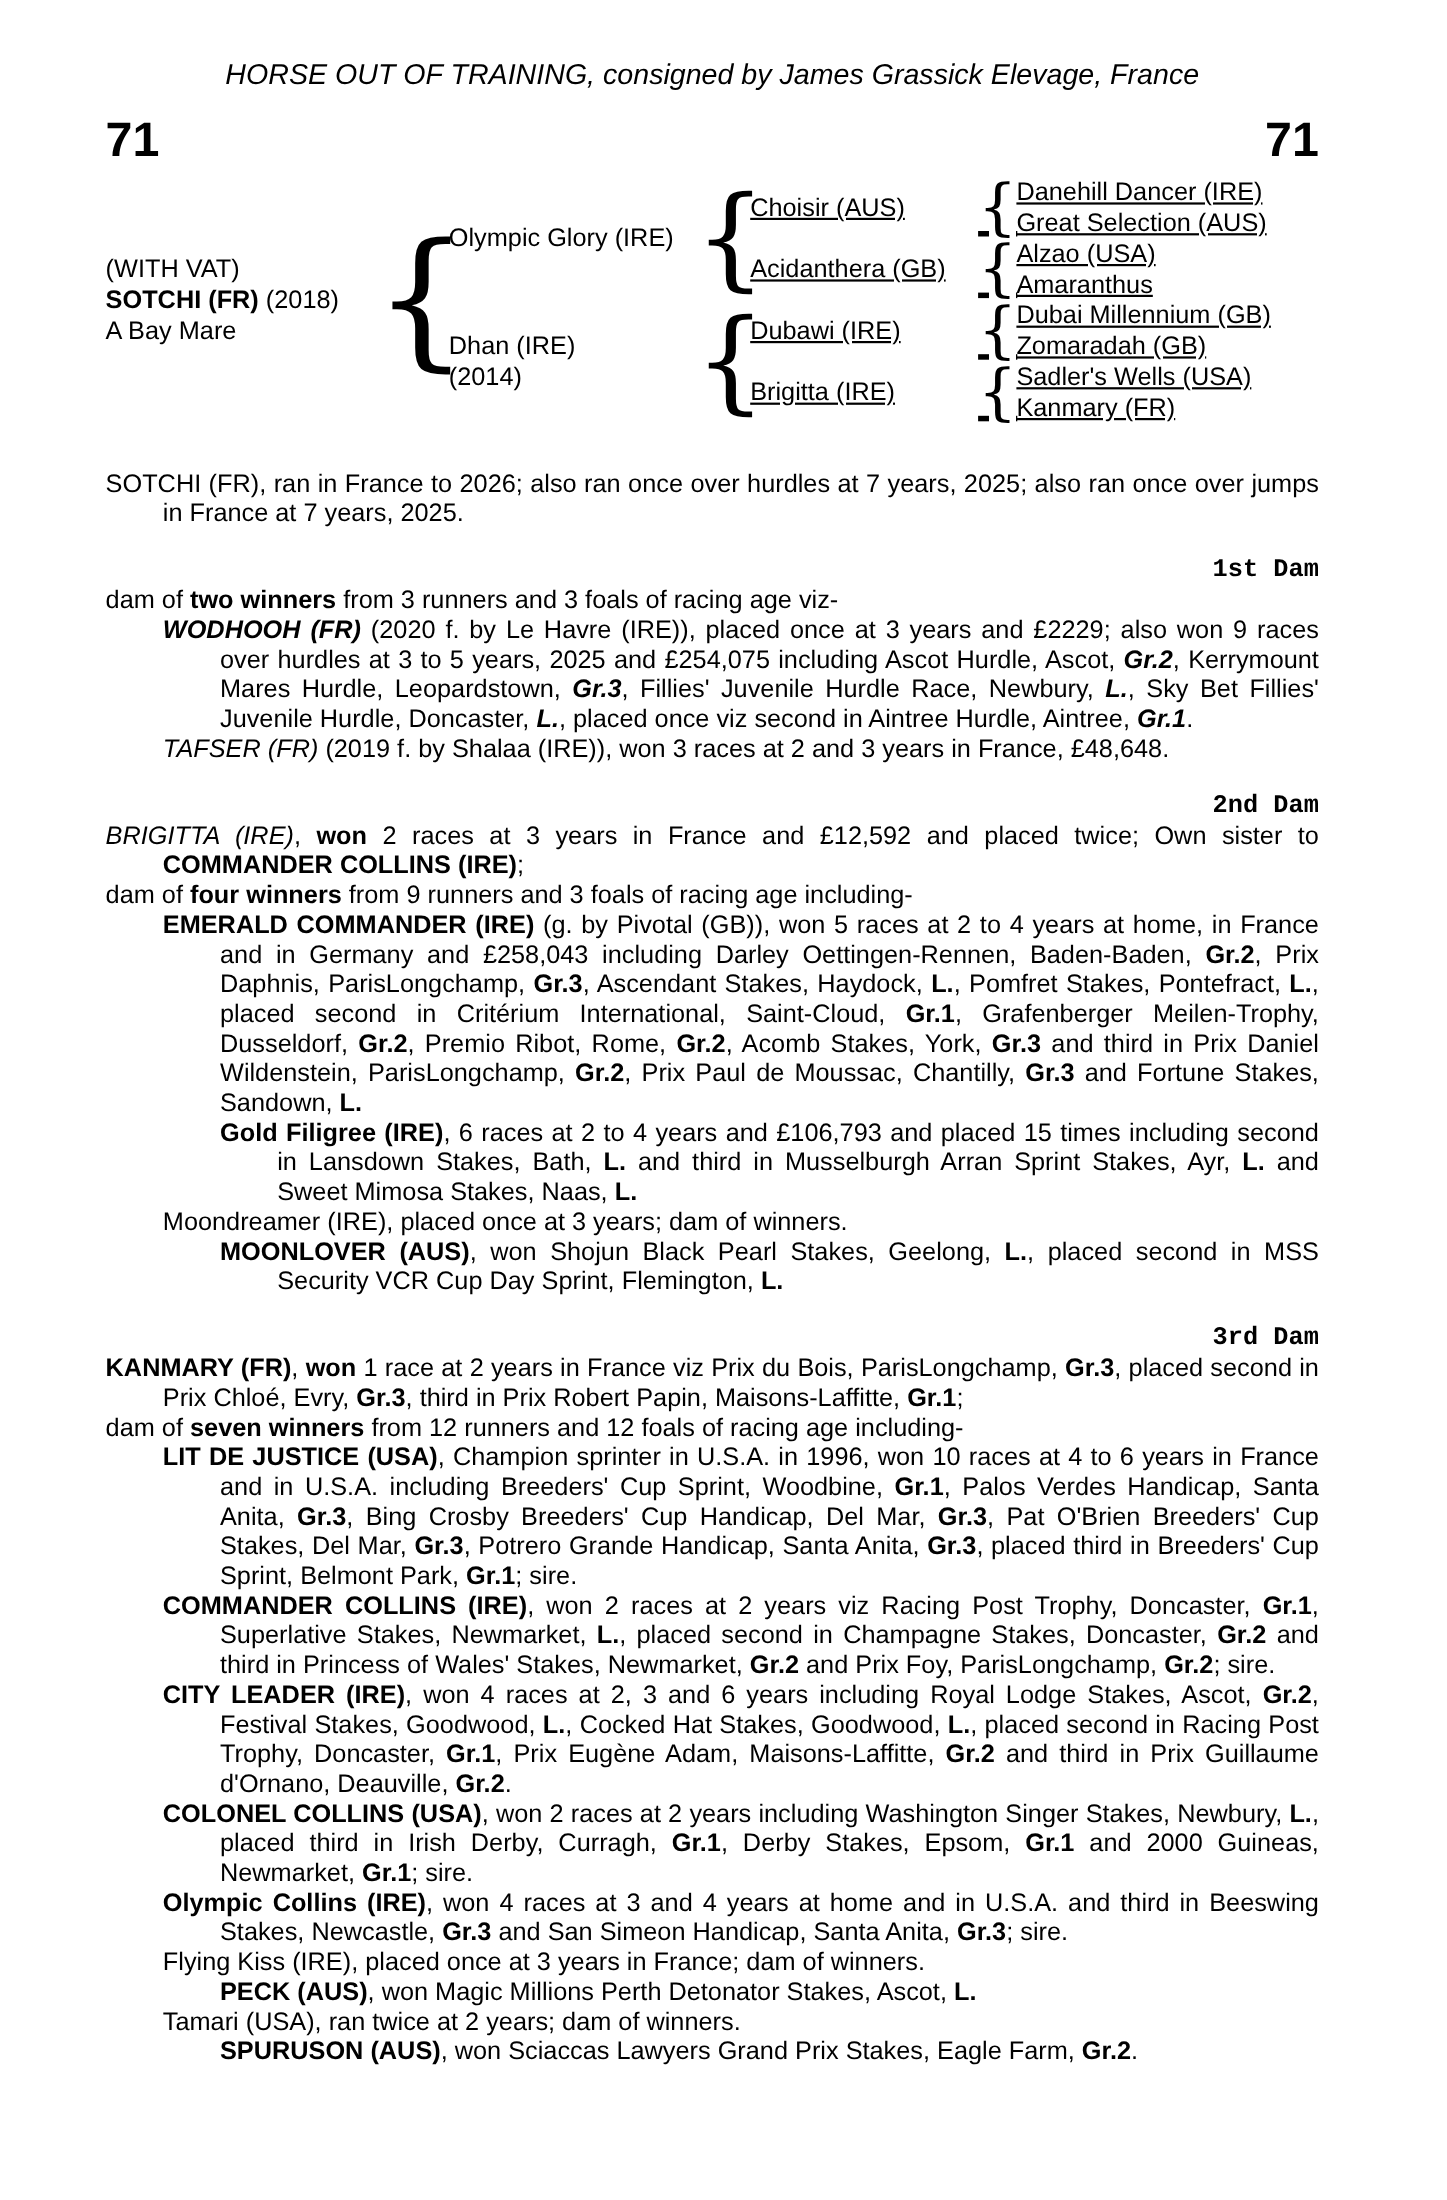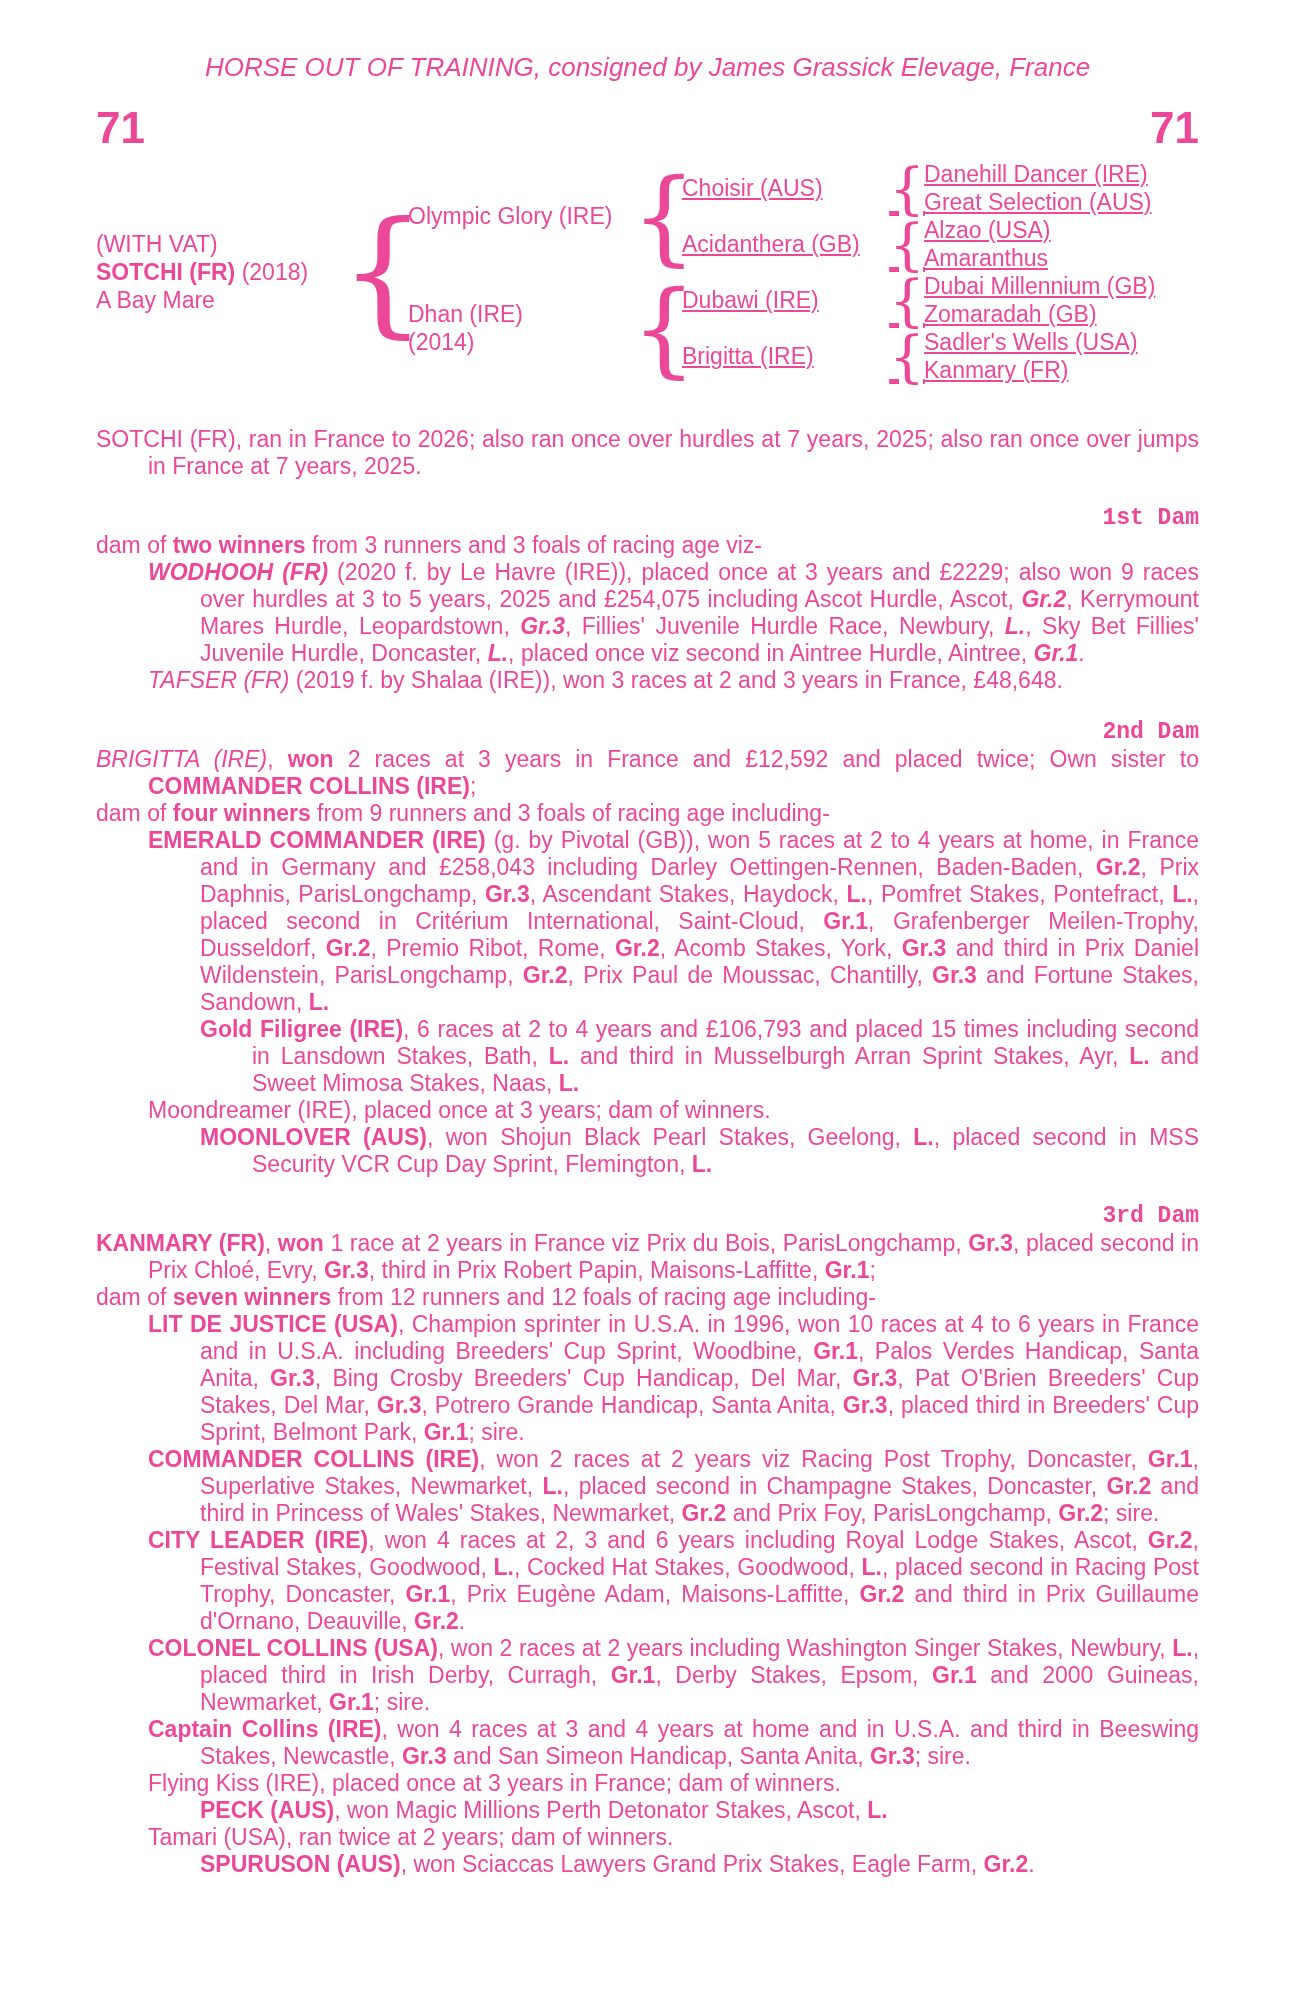--- a/index.html
+++ b/index.html
@@ -2,21 +2,21 @@
 <html><head>
 <meta charset="utf-8">
 <style>
   html,body{margin:0;padding:0;background:#ffffff;}
   .page{
     position:relative;
     width:1315px;height:2000px;
     box-sizing:border-box;
     padding:0 116px 0 96px;
     background:#fff;
-    color:#ec4899;
+    color:#000000;
     font-family:"Liberation Sans", sans-serif;
     font-size:23px;
     line-height:27px;
     overflow:hidden;
   }
   .consign{
     margin-top:52px;
     text-align:center;
     font-style:italic;
     font-size:26px;
@@ -152,20 +152,20 @@
       <div class="p2"><span class="b">Gold Filigree (IRE)</span><span>, 6 races at 2 to 4 years and £106,793 and placed 15 times including second in Lansdown Stakes, Bath, </span><span class="b">L.</span><span> and third in Musselburgh Arran Sprint Stakes, Ayr, </span><span class="b">L.</span><span> and Sweet Mimosa Stakes, Naas, </span><span class="b">L.</span></div>
       <div class="p1"><span>Moondreamer (IRE), placed once at 3 years; dam of winners.</span></div>
       <div class="p2"><span class="b">MOONLOVER (AUS)</span><span>, won Shojun Black Pearl Stakes, Geelong, </span><span class="b">L.</span><span>, placed second in MSS Security VCR Cup Day Sprint, Flemington, </span><span class="b">L.</span></div>
       <div class="h"><span class="b">3rd Dam</span></div>
       <div class="p0"><span class="b">KANMARY (FR)</span><span>, </span><span class="b">won</span><span> 1 race at 2 years in France viz Prix du Bois, ParisLongchamp, </span><span class="b">Gr.3</span><span>, placed second in Prix Chloé, Evry, </span><span class="b">Gr.3</span><span>, third in Prix Robert Papin, Maisons-Laffitte, </span><span class="b">Gr.1</span><span>;</span></div>
       <div class="p0"><span>dam of </span><span class="b">seven winners</span><span> from 12 runners and 12 foals of racing age including-</span></div>
       <div class="p1"><span class="b">LIT DE JUSTICE (USA)</span><span>, Champion sprinter in U.S.A. in 1996, won 10 races at 4 to 6 years in France and in U.S.A. including Breeders' Cup Sprint, Woodbine, </span><span class="b">Gr.1</span><span>, Palos Verdes Handicap, Santa Anita, </span><span class="b">Gr.3</span><span>, Bing Crosby Breeders' Cup Handicap, Del Mar, </span><span class="b">Gr.3</span><span>, Pat O'Brien Breeders' Cup Stakes, Del Mar, </span><span class="b">Gr.3</span><span>, Potrero Grande Handicap, Santa Anita, </span><span class="b">Gr.3</span><span>, placed third in Breeders' Cup Sprint, Belmont Park, </span><span class="b">Gr.1</span><span>; sire.</span></div>
       <div class="p1"><span class="b">COMMANDER COLLINS (IRE)</span><span>, won 2 races at 2 years viz Racing Post Trophy, Doncaster, </span><span class="b">Gr.1</span><span>, Superlative Stakes, Newmarket, </span><span class="b">L.</span><span>, placed second in Champagne Stakes, Doncaster, </span><span class="b">Gr.2</span><span> and third in Princess of Wales' Stakes, Newmarket, </span><span class="b">Gr.2</span><span> and Prix Foy, ParisLongchamp, </span><span class="b">Gr.2</span><span>; sire.</span></div>
       <div class="p1"><span class="b">CITY LEADER (IRE)</span><span>, won 4 races at 2, 3 and 6 years including Royal Lodge Stakes, Ascot, </span><span class="b">Gr.2</span><span>, Festival Stakes, Goodwood, </span><span class="b">L.</span><span>, Cocked Hat Stakes, Goodwood, </span><span class="b">L.</span><span>, placed second in Racing Post Trophy, Doncaster, </span><span class="b">Gr.1</span><span>, Prix Eugène Adam, Maisons-Laffitte, </span><span class="b">Gr.2</span><span> and third in Prix Guillaume d'Ornano, Deauville, </span><span class="b">Gr.2</span><span>.</span></div>
       <div class="p1"><span class="b">COLONEL COLLINS (USA)</span><span>, won 2 races at 2 years including Washington Singer Stakes, Newbury, </span><span class="b">L.</span><span>, placed third in Irish Derby, Curragh, </span><span class="b">Gr.1</span><span>, Derby Stakes, Epsom, </span><span class="b">Gr.1</span><span> and 2000 Guineas, Newmarket, </span><span class="b">Gr.1</span><span>; sire.</span></div>
-      <div class="p1"><span class="b">Captain Collins (IRE)</span><span>, won 4 races at 3 and 4 years at home and in U.S.A. and third in Beeswing Stakes, Newcastle, </span><span class="b">Gr.3</span><span> and San Simeon Handicap, Santa Anita, </span><span class="b">Gr.3</span><span>; sire.</span></div>
+      <div class="p1"><span class="b">Olympic Collins (IRE)</span><span>, won 4 races at 3 and 4 years at home and in U.S.A. and third in Beeswing Stakes, Newcastle, </span><span class="b">Gr.3</span><span> and San Simeon Handicap, Santa Anita, </span><span class="b">Gr.3</span><span>; sire.</span></div>
       <div class="p1"><span>Flying Kiss (IRE), placed once at 3 years in France; dam of winners.</span></div>
       <div class="p2"><span class="b">PECK (AUS)</span><span>, won Magic Millions Perth Detonator Stakes, Ascot, </span><span class="b">L.</span></div>
       <div class="p1"><span>Tamari (USA), ran twice at 2 years; dam of winners.</span></div>
       <div class="p2"><span class="b">SPURUSON (AUS)</span><span>, won Sciaccas Lawyers Grand Prix Stakes, Eagle Farm, </span><span class="b">Gr.2</span><span>.</span></div>
     </div>
 
 </div>
 
 </body></html>

